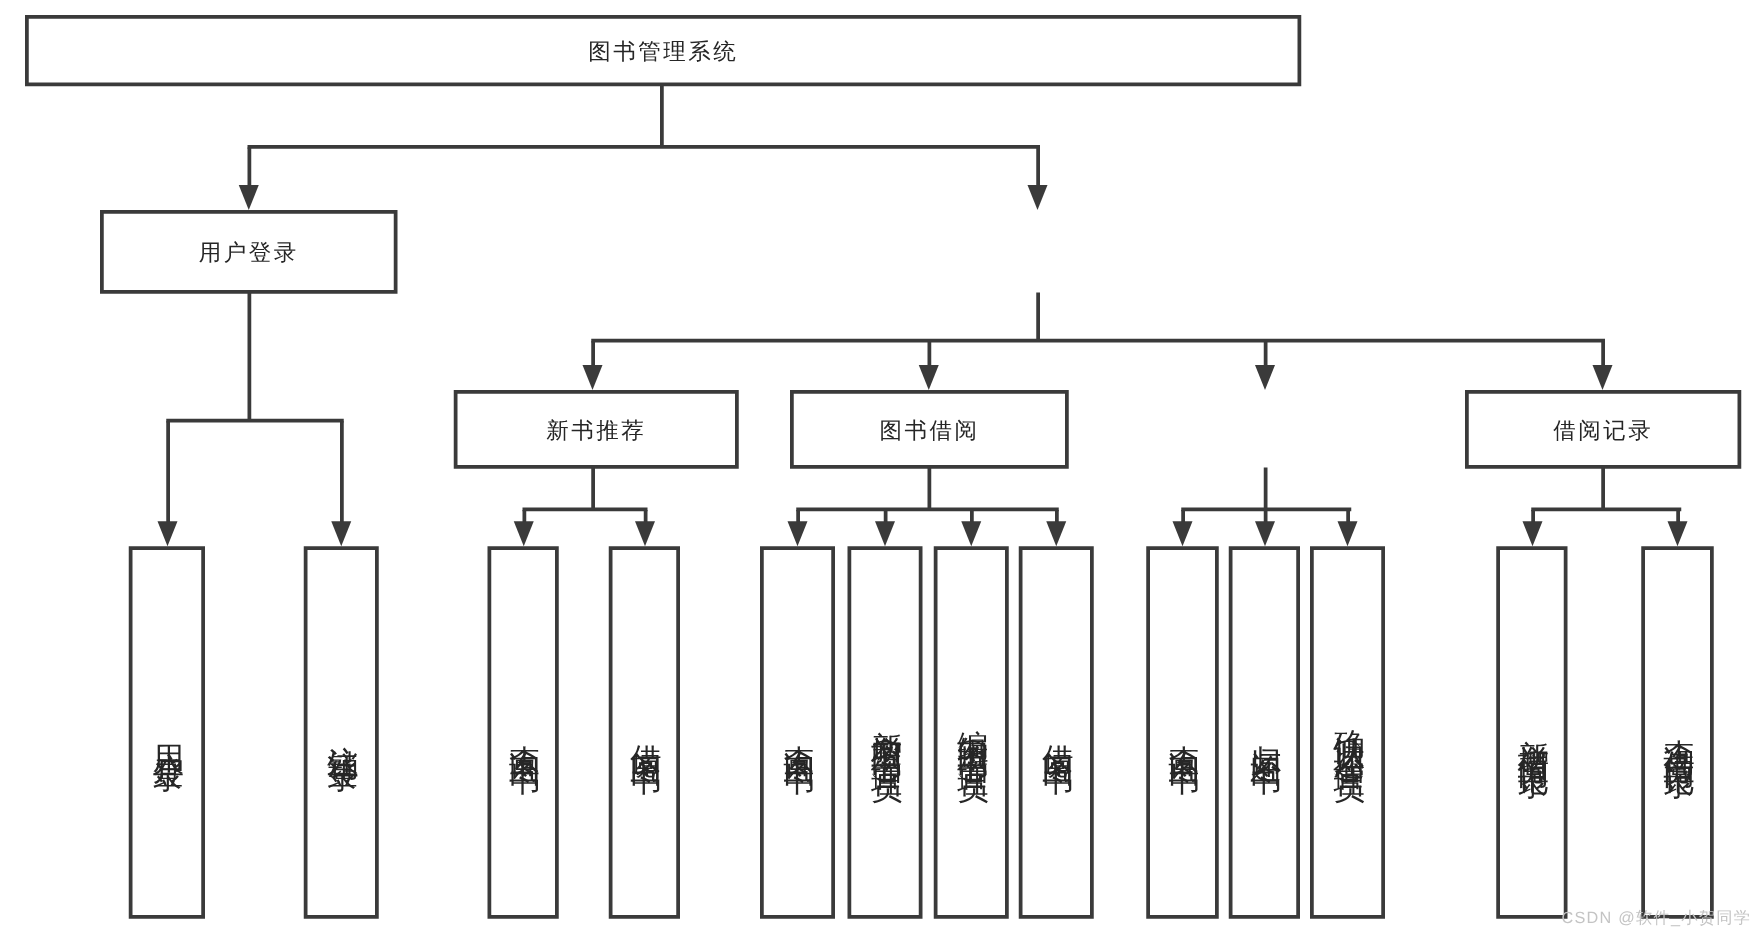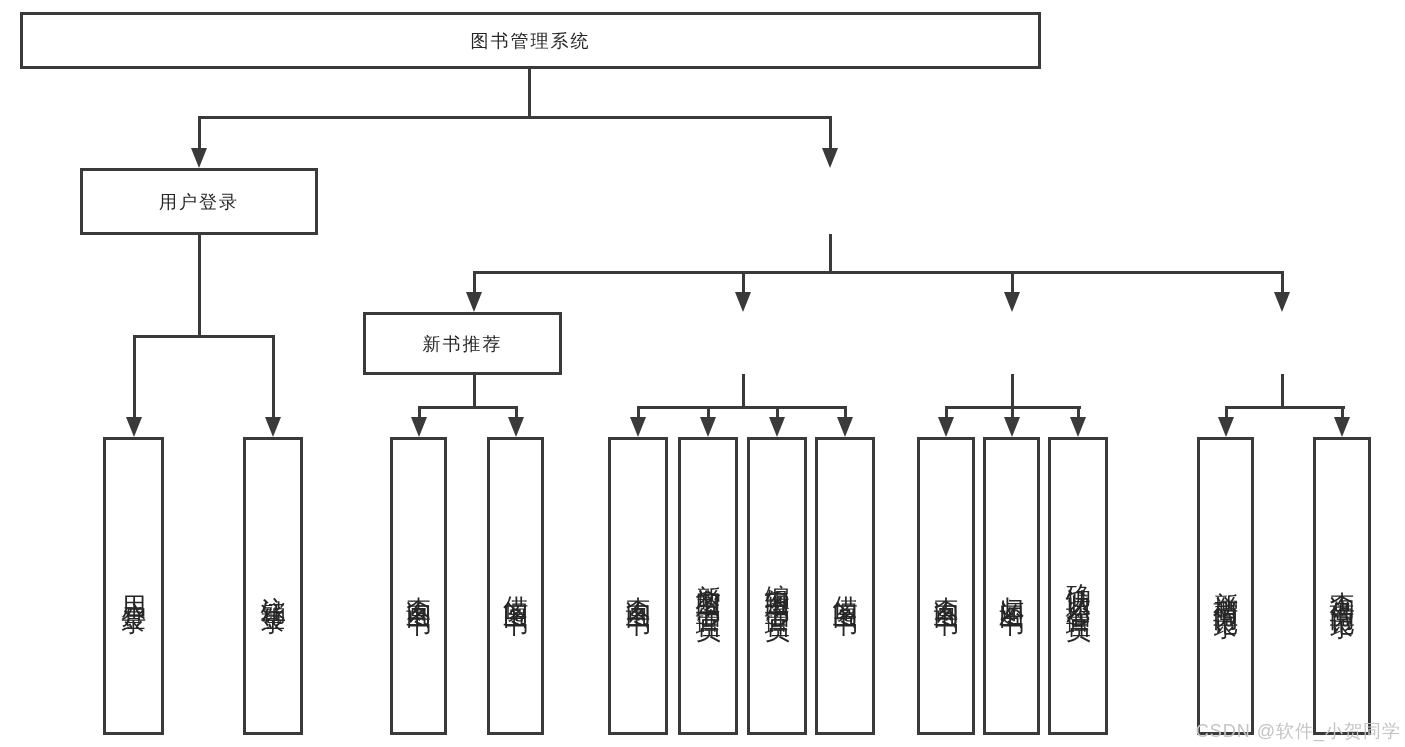--- a/index.html
+++ b/index.html
@@ -18,39 +18,45 @@
   }
   .line{position:absolute;background:#3a3a3a;}
   .vline{width:3px;}
   .hline{height:3px;}
   .arrow{
     position:absolute;width:0;height:0;
     border-left:8px solid transparent;border-right:8px solid transparent;
     border-top:20px solid #3a3a3a;
   }
   .watermark{
-    position:absolute;right:4px;bottom:4px;font-size:18px;color:#c4c4c4;
+    position:absolute;right:4px;bottom:4px;font-size:13px;color:#c4c4c4;
     letter-spacing:1px;z-index:5;white-space:nowrap;
   }
 </style>
 </head>
 <body>
 
 <div class="stage">
 
   <div class="box" style="left:20px;top:12px;width:1021px;height:57px;">
     <span class="hlabel">图书管理系统</span>
   </div>
 
   <div class="box" style="left:80px;top:168px;width:238px;height:67px;">
     <span class="hlabel">用户登录</span>
   </div>
 
-  <div class="box" style="left:363px;top:312px;width:199px;height:63px;text-align:right;">
+  <div class="box" style="left:363px;top:312px;width:228px;height:63px;text-align:right;">
     <span class="hlabel">新书推荐</span>
+  </div>
+  <div class="box" style="left:632px;top:312px;width:223px;height:63px;">
+    <span class="hlabel">图书借阅</span>
+  </div>
+  <div class="box" style="left:1172px;top:312px;width:221px;height:63px;">
+    <span class="hlabel">借阅记录</span>
   </div>
 
   <div class="box leaf" style="left:103px;top:437px;width:61px;height:298px;">
     <span class="vlabel">用户登录</span>
   </div>
   <div class="box leaf" style="left:243px;top:437px;width:60px;height:298px;">
     <span class="vlabel">注销登录</span>
   </div>
   <div class="box leaf" style="left:390px;top:437px;width:57px;height:298px;">
     <span class="vlabel">查询图书</span>

